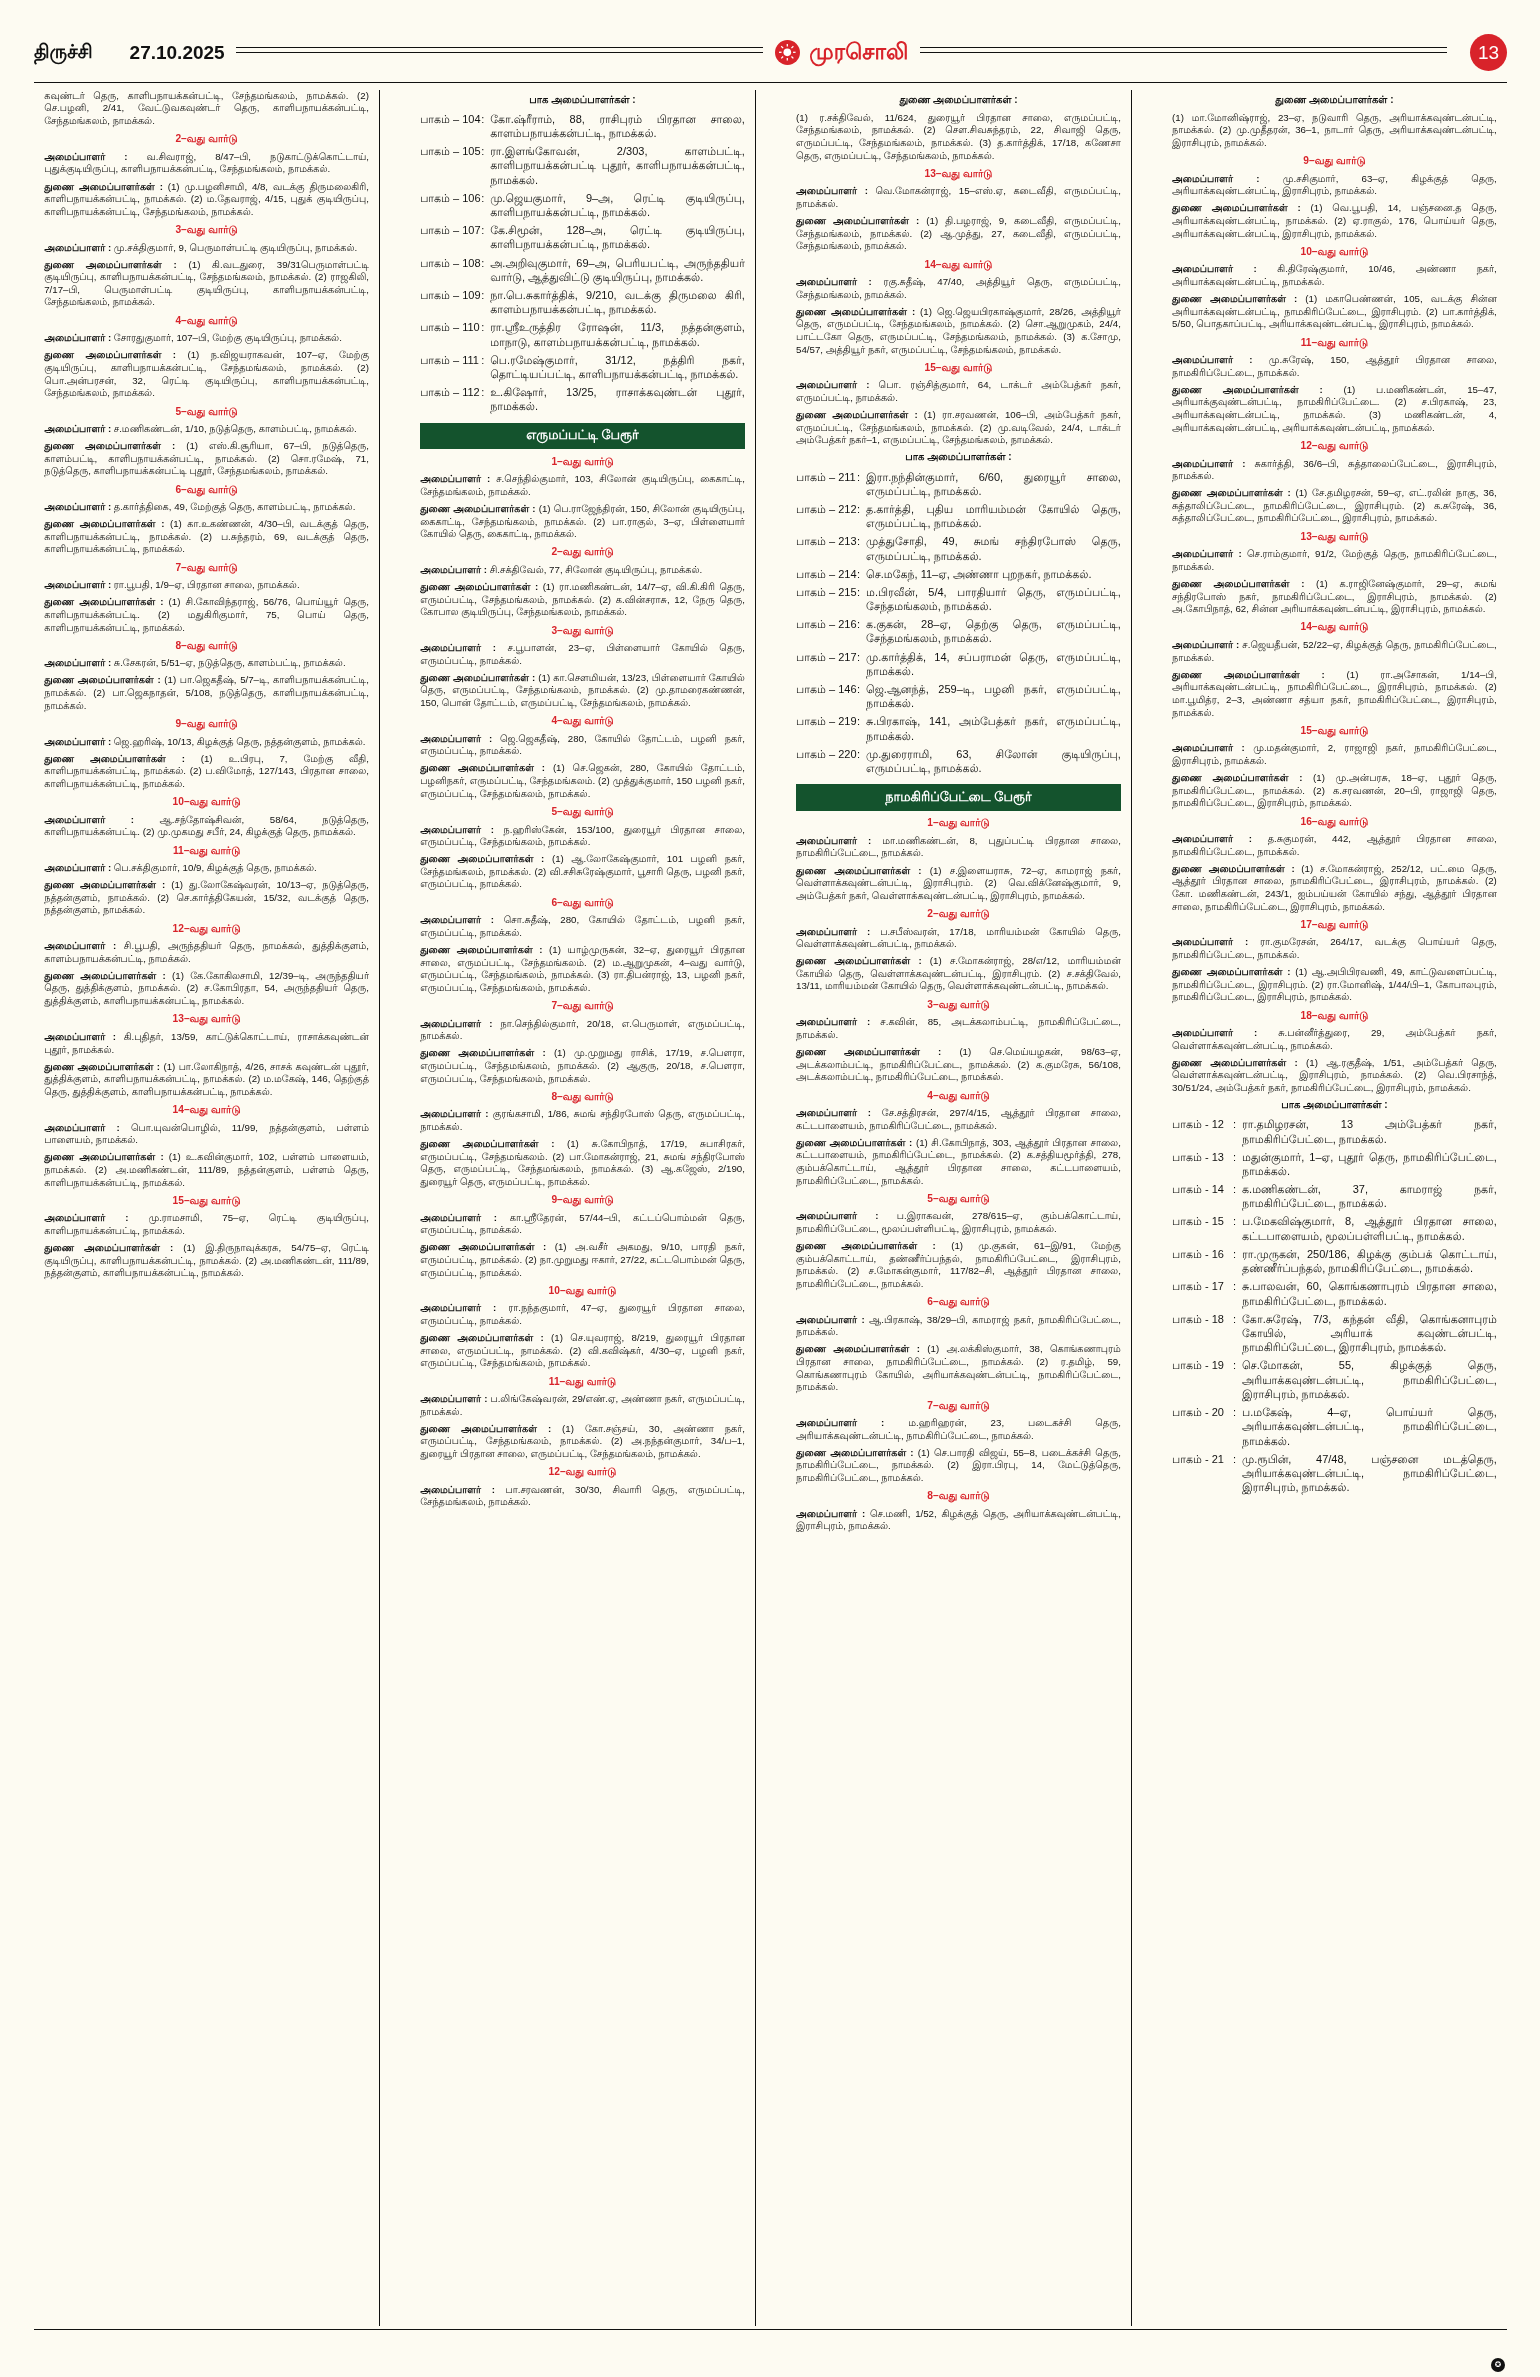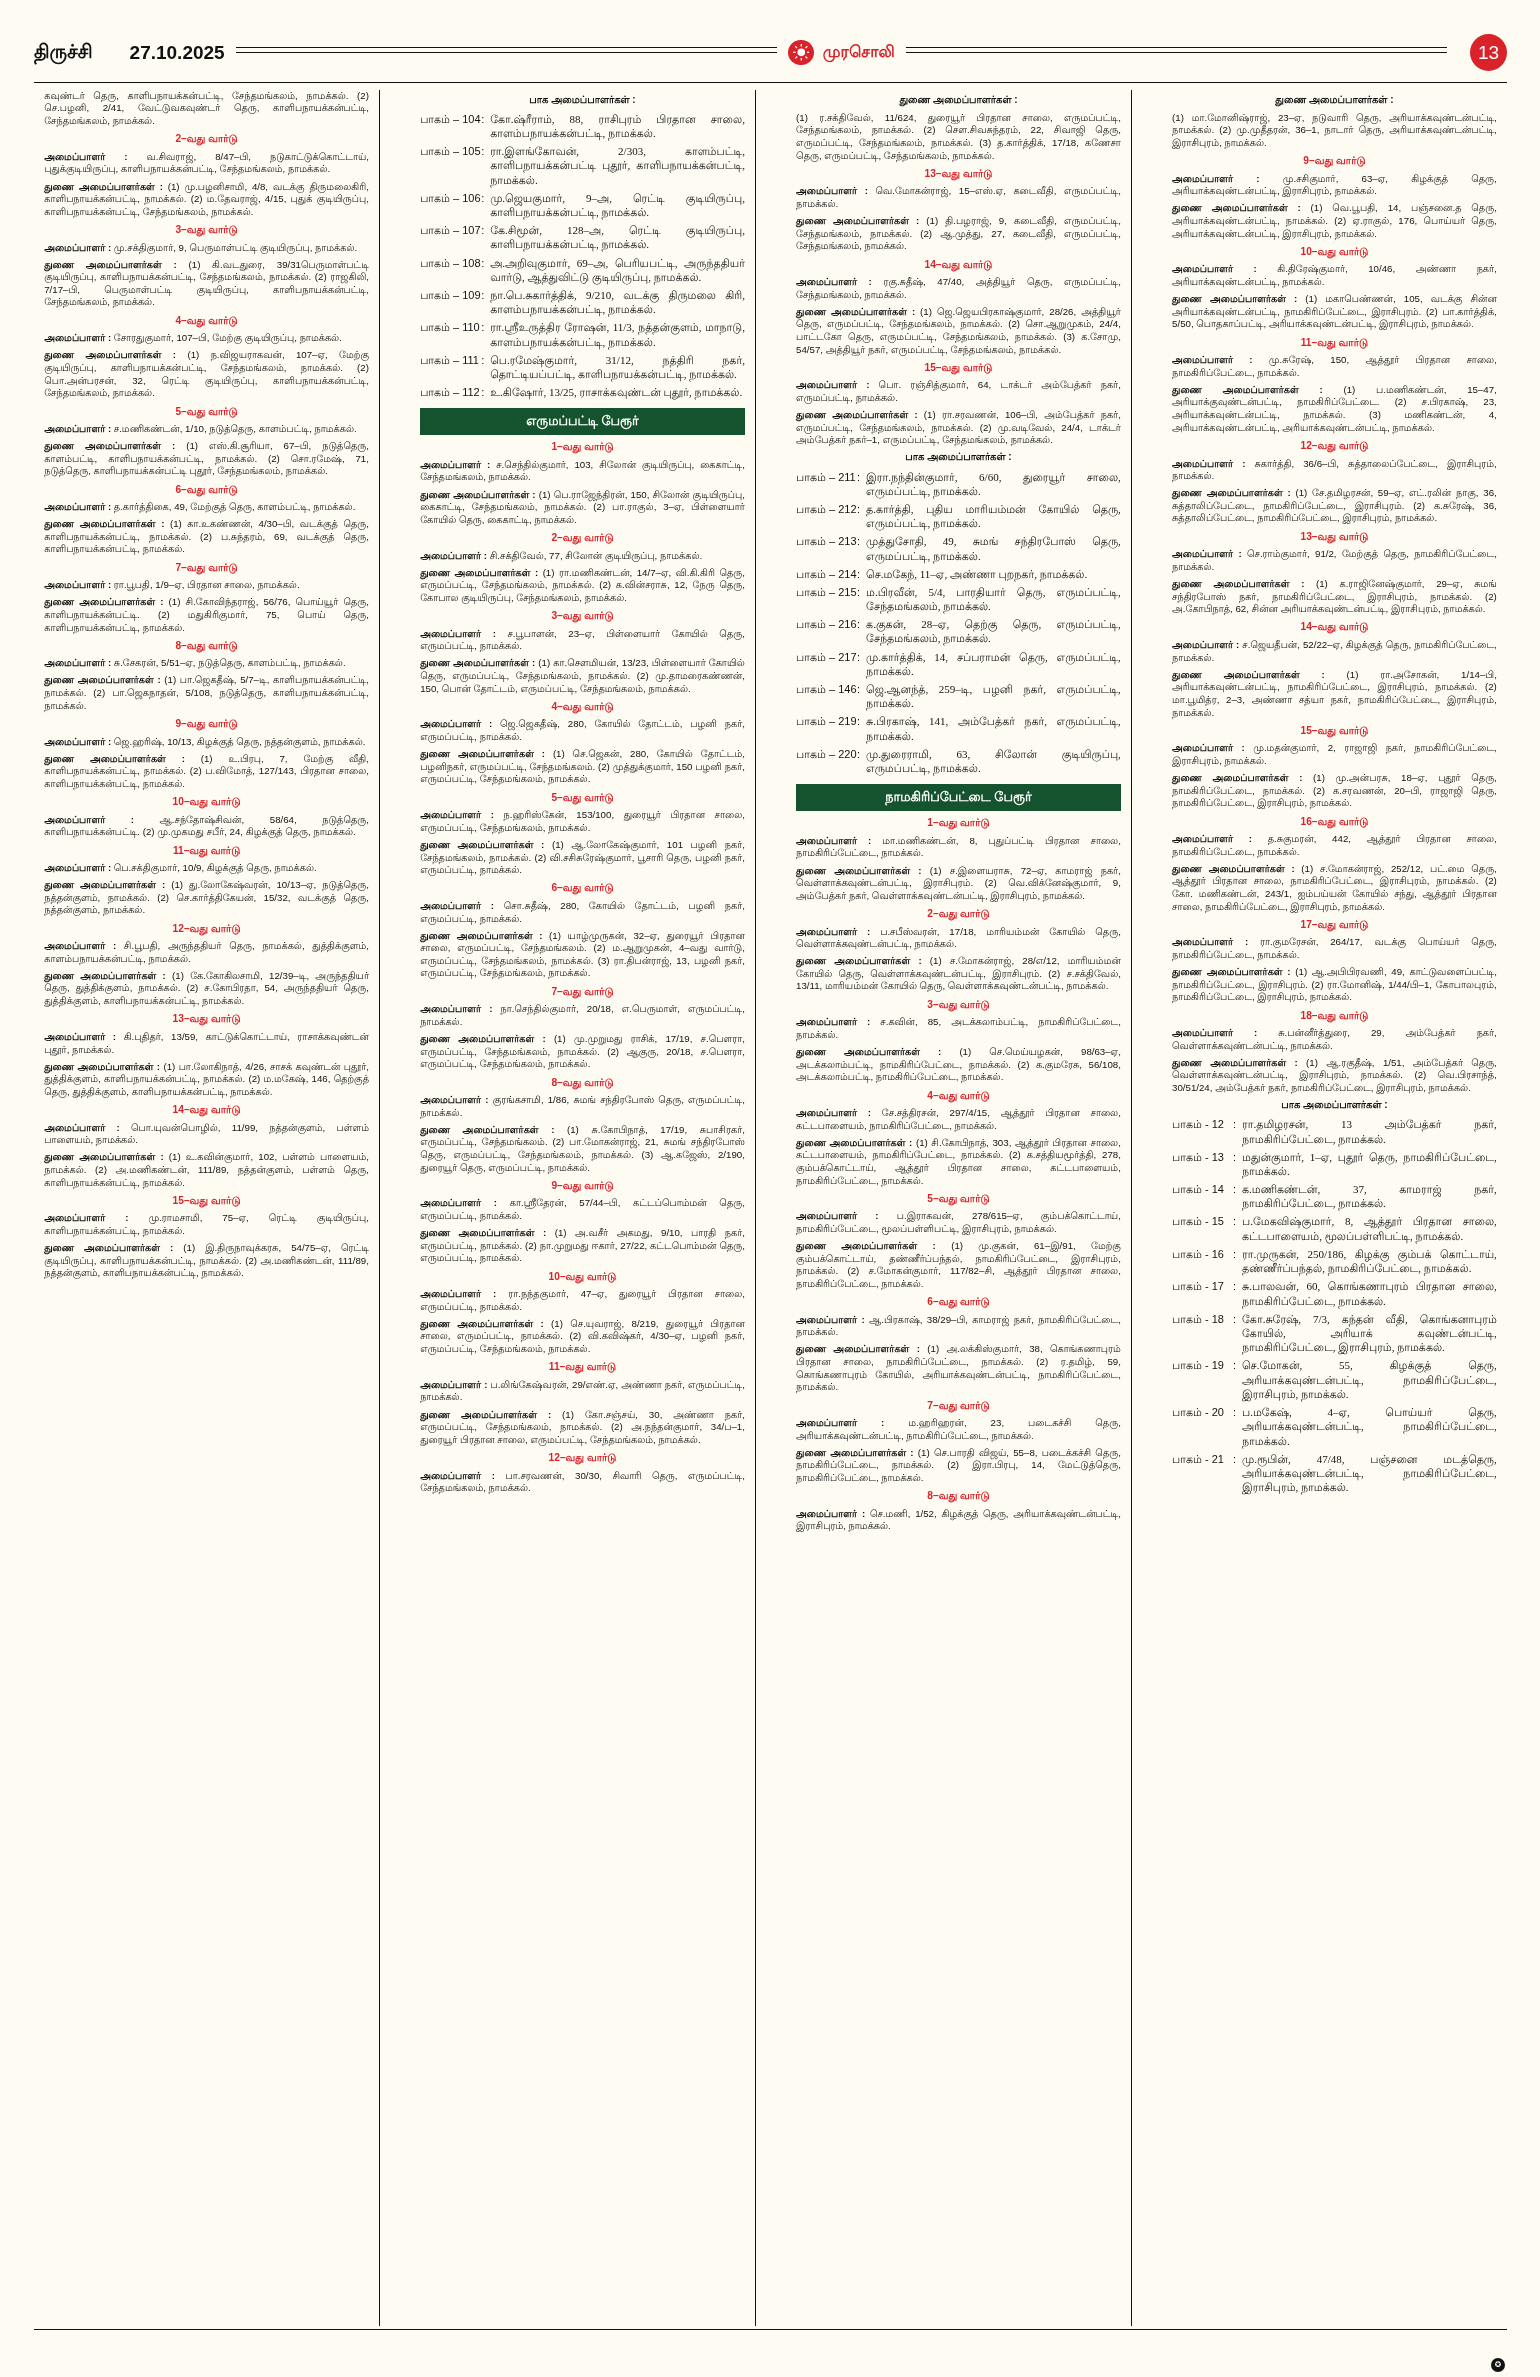--- a/index.html
+++ b/index.html
@@ -42,21 +42,21 @@
     display:flex;align-items:center;gap:9px;
     white-space:nowrap;
   }
   .mast-logo{
     width:25.5px;height:25.5px;border-radius:50%;
     background:#d8232a;
     display:flex;align-items:center;justify-content:center;
     color:#fff;font-size:14px;line-height:1;
   }
   .mast-title{
-    font-size:16px;font-weight:bold;color:#d8232a;
+    font-size:22px;font-weight:bold;color:#d8232a;
   }
   .pageno{
     width:37px;height:37px;border-radius:50%;
     background:#d8232a;color:#fff;
     display:flex;align-items:center;justify-content:center;
     font-size:19px;font-weight:normal;
     margin-left:11.5px;
   }
 
   
@@ -110,21 +110,21 @@
     display:flex;
     font-size:11px;
     line-height:1.30;
     margin:0 0 3.8px 0;
   }
   .part .pnum{
     width:61px;flex:0 0 61px;
     white-space:nowrap;
   }
   .part .pcolon{width:9px;flex:0 0 9px;}
-  .part .ptxt{flex:1;text-align:justify;font-family:Liberation Serif, serif;}
+  .part .ptxt{flex:1;text-align:justify;}
 
   .footmark{
     position:absolute;
     right:36px;bottom:5.1px;
     width:14px;height:14px;border-radius:50%;
     background:#111;color:#fff;
     font-size:7.7px;
     display:flex;align-items:center;justify-content:center;
   }
 </style>

